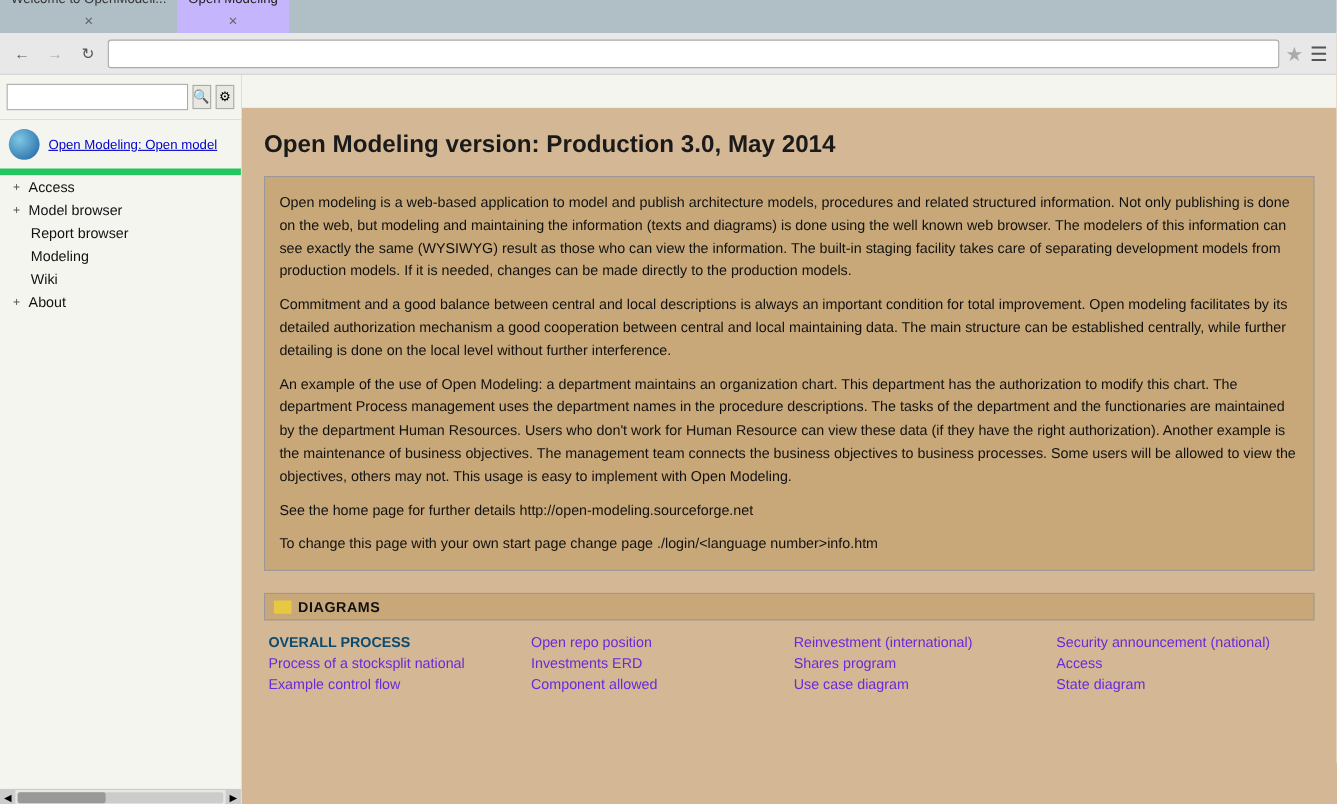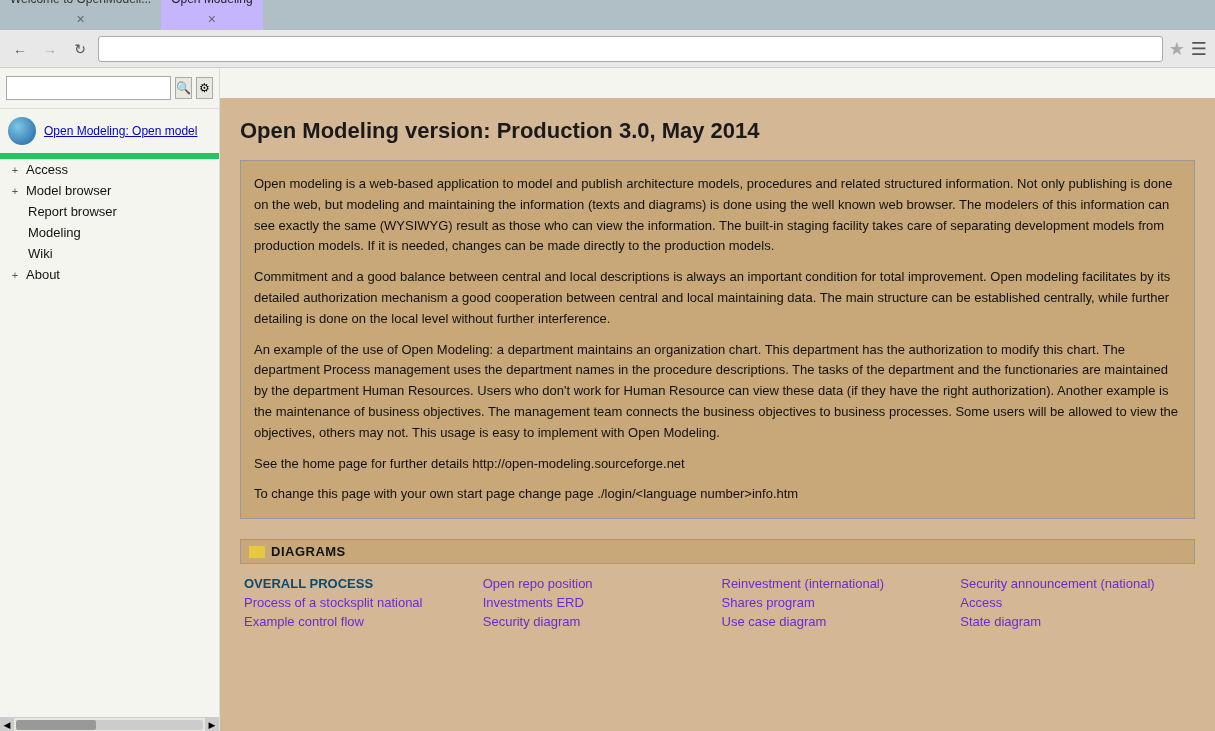--- a/index.html
+++ b/index.html
@@ -345,20 +345,20 @@
       <div class="diagrams-grid" id="diagrams-grid">
       <a class="diagram-link bold" href="#">OVERALL PROCESS</a>
           <a class="diagram-link" href="#">Open repo position</a>
           <a class="diagram-link" href="#">Reinvestment (international)</a>
           <a class="diagram-link" href="#">Security announcement (national)</a>
           <a class="diagram-link" href="#">Process of a stocksplit national</a>
           <a class="diagram-link" href="#">Investments ERD</a>
           <a class="diagram-link" href="#">Shares program</a>
           <a class="diagram-link" href="#">Access</a>
           <a class="diagram-link" href="#">Example control flow</a>
-          <a class="diagram-link" href="#">Security diagram</a>
+          <a class="diagram-link" href="#">Component allowed</a>
           <a class="diagram-link" href="#">Use case diagram</a>
           <a class="diagram-link" href="#">State diagram</a>
         </div>
     </div>
   </div>
 
 </div>
 
 </body></html>

